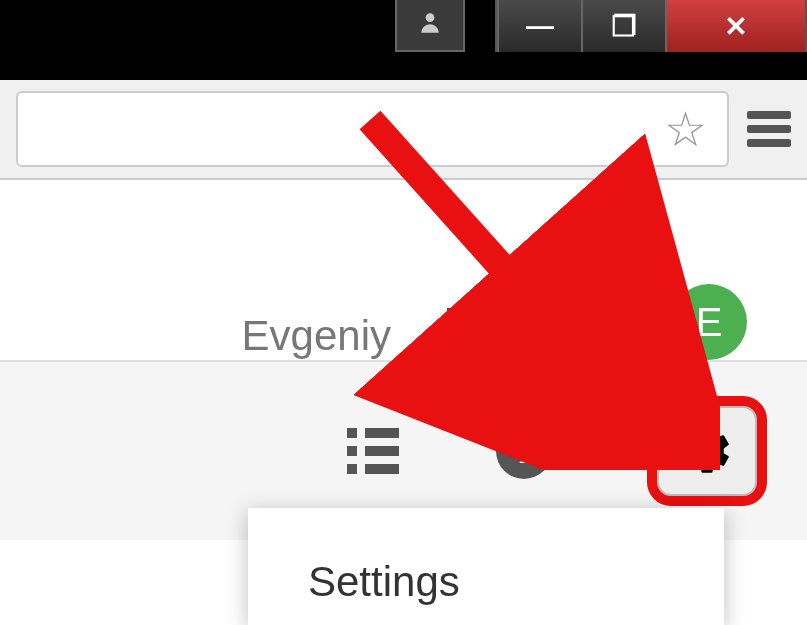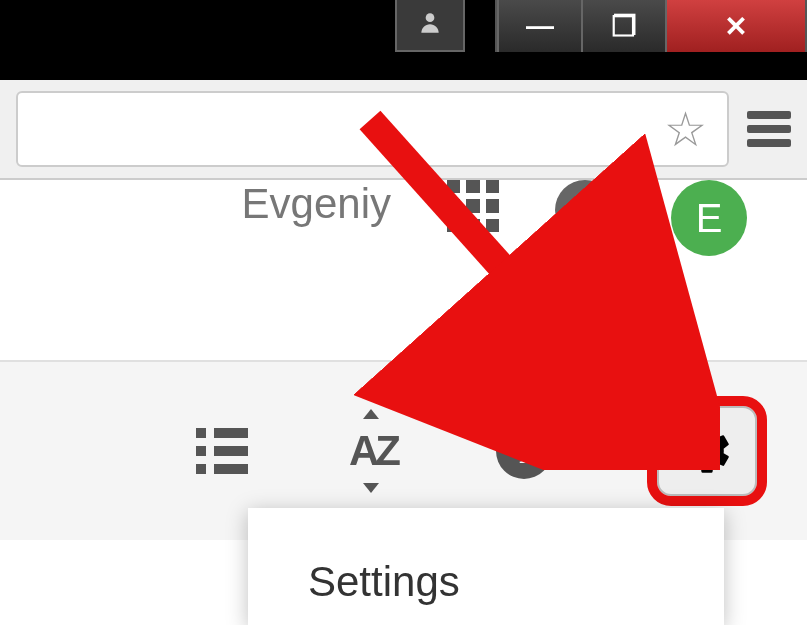--- a/index.html
+++ b/index.html
@@ -12,21 +12,21 @@
 .win-btn { width: 84px; height: 52px; display: flex; align-items: center; justify-content: center; border-left: 2px solid #666; background: linear-gradient(#4a4a4a, #2a2a2a); }
 .win-close { width: 140px; background: linear-gradient(#d04040, #a02020); }
 .win-glyph { color: #fff; font-size: 28px; font-weight: bold; }
 
 .browser-bar { height: 100px; background: #f0f0f0; border-bottom: 2px solid #ccc; display: flex; align-items: center; justify-content: flex-end; padding: 12px 16px; gap: 18px; }
 .addr-box { flex: 1; height: 76px; background: #fff; border: 2px solid #ccc; border-radius: 6px; display: flex; align-items: center; justify-content: flex-end; padding-right: 20px; }
 .star { font-size: 48px; color: #999; }
 .hamburger-lines { width: 44px; height: 36px; display: flex; flex-direction: column; justify-content: space-between; }
 .hamburger-lines div { height: 8px; background: #555; border-radius: 2px; }
 
-.account-row { height: 180px; background: #fff; display: flex; align-items: flex-start; justify-content: flex-end; padding-right: 60px; gap: 56px; }
+.account-row { height: 180px; background: #fff; display: flex; align-items: flex-end; justify-content: flex-end; padding-right: 60px; gap: 56px; }
 .account-name { font-size: 42px; color: #777; }
 .apps-grid { width: 52px; height: 52px; display: grid; grid-template-columns: repeat(3,1fr); grid-template-rows: repeat(3,1fr); gap: 6px; }
 .apps-grid div { background: #555; }
 .notif-circle { width: 60px; height: 60px; border-radius: 50%; background: #666; }
 .avatar { width: 76px; height: 76px; border-radius: 50%; background: #4caf50; display: flex; align-items: center; justify-content: center; color: #fff; font-size: 40px; }
 
 .toolbar-row { height: 180px; background: #f5f5f5; border-top: 2px solid #e0e0e0; display: flex; align-items: center; justify-content: flex-end; padding-right: 40px; gap: 95px; }
 .tb-icon { width: 56px; height: 56px; display: flex; align-items: center; justify-content: center; color: #555; }
 .list-icon { width: 52px; display: flex; flex-direction: column; gap: 8px; }
 .list-row { display: flex; gap: 8px; align-items: center; }
@@ -110,23 +110,20 @@
       <div class="list-row">
           <div class="list-dot"></div>
           <div class="list-bar"></div>
         </div>
       <div class="list-row">
           <div class="list-dot"></div>
           <div class="list-bar"></div>
         </div>
     </div>
   </div>
-  <div class="tb-icon az">
-    <span>AZ</span>
-  </div>
   <div class="tb-icon">
     <div class="info-circle">
         <span>i</span>
       </div>
   </div>
   <div class="gear-box">
     <svg viewBox="0 0 24 24" fill="#000">
       <path d="M19.14,12.94a7.07,7.07,0,0,0,.06-.94,7.07,7.07,0,0,0-.06-.94l2.03-1.58a.5.5,0,0,0,.12-.64l-1.92-3.32a.5.5,0,0,0-.61-.22l-2.39.96a7.03,7.03,0,0,0-1.62-.94l-.36-2.54A.5.5,0,0,0,13.9,2H10.1a.5.5,0,0,0-.49.42L9.25,4.96a7.03,7.03,0,0,0-1.62.94L5.24,4.94a.5.5,0,0,0-.61.22L2.71,8.48a.5.5,0,0,0,.12.64L4.86,10.7a7.07,7.07,0,0,0-.06.94,7.07,7.07,0,0,0,.06.94L2.83,14.16a.5.5,0,0,0-.12.64l1.92,3.32a.5.5,0,0,0,.61.22l2.39-.96a7.03,7.03,0,0,0,1.62.94l.36,2.54a.5.5,0,0,0,.49.42h3.8a.5.5,0,0,0,.49-.42l.36-2.54a7.03,7.03,0,0,0,1.62-.94l2.39.96a.5.5,0,0,0,.61-.22l1.92-3.32a.5.5,0,0,0-.12-.64ZM12,15.6A3.6,3.6,0,1,1,15.6,12,3.6,3.6,0,0,1,12,15.6Z"></path>
     </svg>
   </div>

